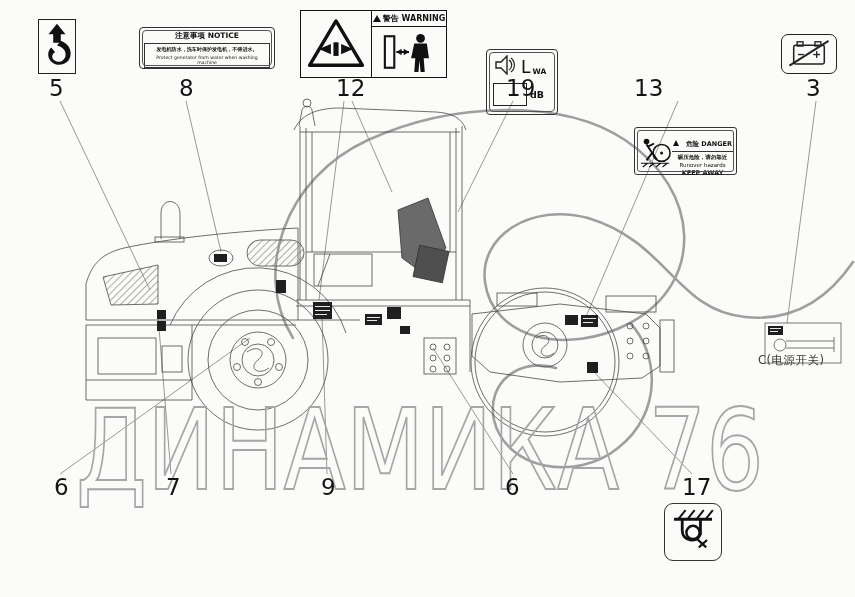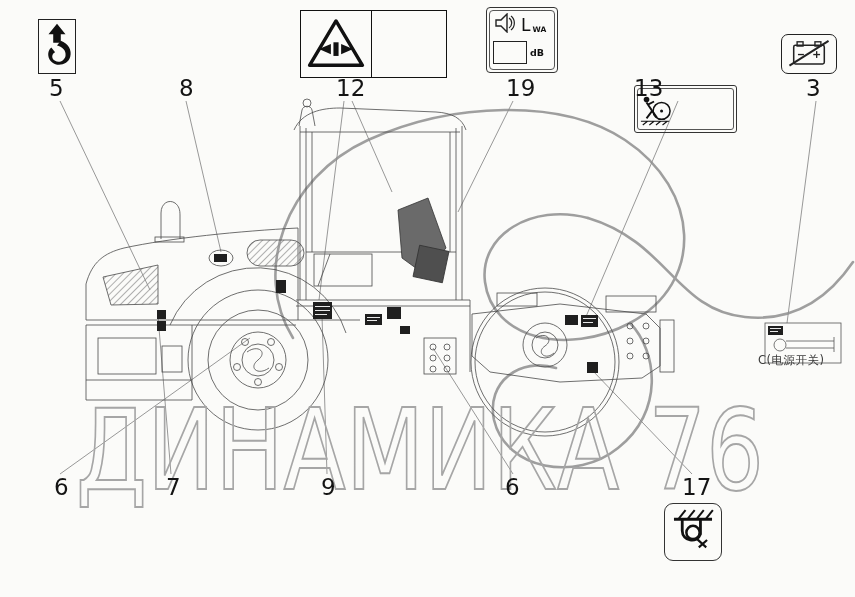--- a/index.html
+++ b/index.html
@@ -169,29 +169,52 @@
 
   <div class="lbl" style="left:38px;top:19px;width:38px;height:55px;border:1.3px solid #222;">
     <span>
       <svg width="36" height="52" viewBox="0 0 38 55">
         <polygon points="19,4 10,15 15,15 15,24 23,24 23,15 28,15" fill="#111"></polygon>
         <path d="M 23,22 C 31,25 35,32 33,39 C 31,47 20,50 14,45 C 9,41 8,33 13,29 L 17,34 C 13,36 13,41 17,43 C 21,46 27,43 28,38 C 29,32 24,28 19,27 Z" fill="#111"></path>
       </svg>
     </span>
   </div>
 
+  <div class="lbl dbl" style="left:139px;top:27px;width:136px;height:42px;border:1px solid #333;border-radius:4px;padding:3px 4px;">
+    <div style="text-align:center;font-size:7.5px;font-weight:600;color:#111;">注意事项  NOTICE</div>
+    <div style="border:0.8px solid #333;margin-top:2px;padding:2px 1px;text-align:center;">
+      <div class="cn" style="font-size:5.5px;font-weight:700;color:#111;transform:scale(0.92);">发电机防水，洗车时保护发电机，不得进水。</div>
+      <div style="font-size:4.6px;color:#111;margin-top:1.5px;">Protect generator from water when washing machine</div>
+    </div>
+  </div>
 
   <div class="lbl" style="left:300px;top:10px;width:147px;height:68px;border:1.6px solid #111;display:flex;">
     <div style="width:70px;border-right:1.6px solid #111;display:flex;align-items:center;justify-content:center;">
       <svg width="62" height="58" viewBox="0 0 72 68">
         <path d="M 36,7 L 67,59 L 5,59 Z" fill="none" stroke="#111" stroke-width="4" stroke-linejoin="round"></path>
         <polygon points="16,40 30,34 30,46" fill="#111"></polygon>
         <polygon points="56,40 42,34 42,46" fill="#111"></polygon>
         <rect x="33" y="32" width="6" height="16" fill="#111"></rect>
       </svg>
+    </div>
+    <div style="flex:1;display:flex;flex-direction:column;">
+      <div style="height:15px;border-bottom:1.6px solid #111;display:flex;align-items:center;justify-content:center;">
+        <span class="warn-tri"></span>
+        <span style="font-size:8px;font-weight:700;color:#111;">警告 WARNING</span>
+      </div>
+      <div style="flex:1;display:flex;align-items:center;justify-content:center;">
+        <svg width="60" height="42" viewBox="0 0 56 40">
+          <rect x="5" y="5" width="9" height="30" fill="none" stroke="#111" stroke-width="2"></rect>
+          <line x1="16" y1="20" x2="28" y2="20" stroke="#111" stroke-width="2"></line>
+          <polygon points="16,20 21,17 21,23" fill="#111"></polygon>
+          <polygon points="28,20 23,17 23,23" fill="#111"></polygon>
+          <circle cx="39" cy="7" r="4.2" fill="#111"></circle>
+          <path d="M33,12 h12 l2,14 h-5 l1,13 h-4 l-1,-11 l-1,11 h-4 l1,-13 h-4 z" fill="#111"></path>
+        </svg>
+      </div>
     </div>
   </div>
 
   <div class="lbl dbl" style="left:486px;top:7px;width:72px;height:66px;border:1px solid #333;border-radius:4px;padding:5px 6px;">
     <div style="display:flex;align-items:center;gap:4px;">
       <span>
         <svg width="24" height="20" viewBox="0 0 24 20">
           <path d="M3,7 h5 l6,-6 v18 l-6,-6 h-5 z" fill="none" stroke="#222" stroke-width="1.4"></path>
           <path d="M16,5 a6,6 0 0 1 0,10 M18,3 a9,9 0 0 1 0,14" fill="none" stroke="#222" stroke-width="1.2"></path>
         </svg>
@@ -207,20 +230,29 @@
 
   <div class="lbl dbl" style="left:634px;top:19px;width:103px;height:48px;border:1px solid #333;border-radius:3px;display:flex;padding:3px;">
     <div style="width:34px;display:flex;align-items:center;justify-content:center;">
       <svg width="32" height="36" viewBox="0 0 34 36">
         <circle cx="24" cy="20" r="9" fill="none" stroke="#111" stroke-width="1.6"></circle>
         <circle cx="24" cy="20" r="1.6" fill="#111"></circle>
         <circle cx="8" cy="8" r="3" fill="#111"></circle>
         <path d="M 8,11 L 14,20 M 14,20 L 8,28 M 14,20 L 19,27 M 10,13 L 16,10" stroke="#111" stroke-width="2" fill="none"></path>
         <path d="M 2,31 L 32,31 M 4,35 L 9,31 M 11,35 L 16,31 M 18,35 L 23,31 M 25,35 L 30,31" stroke="#111" stroke-width="1.2"></path>
       </svg>
+    </div>
+    <div style="flex:1;display:flex;flex-direction:column;text-align:center;">
+      <div style="border-bottom:0.8px solid #333;padding-bottom:1px;">
+        <span class="warn-tri" style="border-left-width:3px;border-right-width:3px;border-bottom-width:6px;"></span>
+        <span style="font-size:6.5px;font-weight:700;color:#111;">危险 DANGER</span>
+      </div>
+      <div class="cn" style="font-size:5.5px;font-weight:700;color:#111;margin-top:2px;">碾压危险，请勿靠近</div>
+      <div style="font-size:5.5px;color:#111;margin-top:1px;">Runover hazards</div>
+      <div style="font-size:6.5px;font-weight:700;color:#111;margin-top:1px;">KEEP AWAY</div>
     </div>
   </div>
 
   <div class="lbl" style="left:781px;top:34px;width:56px;height:40px;border:1.6px solid #222;border-radius:7px;display:flex;align-items:center;justify-content:center;">
     <span>
       <svg width="50" height="34" viewBox="0 0 56 40">
         <rect x="14" y="8" width="7" height="5" fill="none" stroke="#222" stroke-width="1.6"></rect>
         <rect x="35" y="8" width="7" height="5" fill="none" stroke="#222" stroke-width="1.6"></rect>
         <rect x="10" y="12" width="36" height="22" rx="2" fill="none" stroke="#222" stroke-width="1.8"></rect>
         <line x1="15" y1="23" x2="22" y2="23" stroke="#222" stroke-width="1.6"></line>

